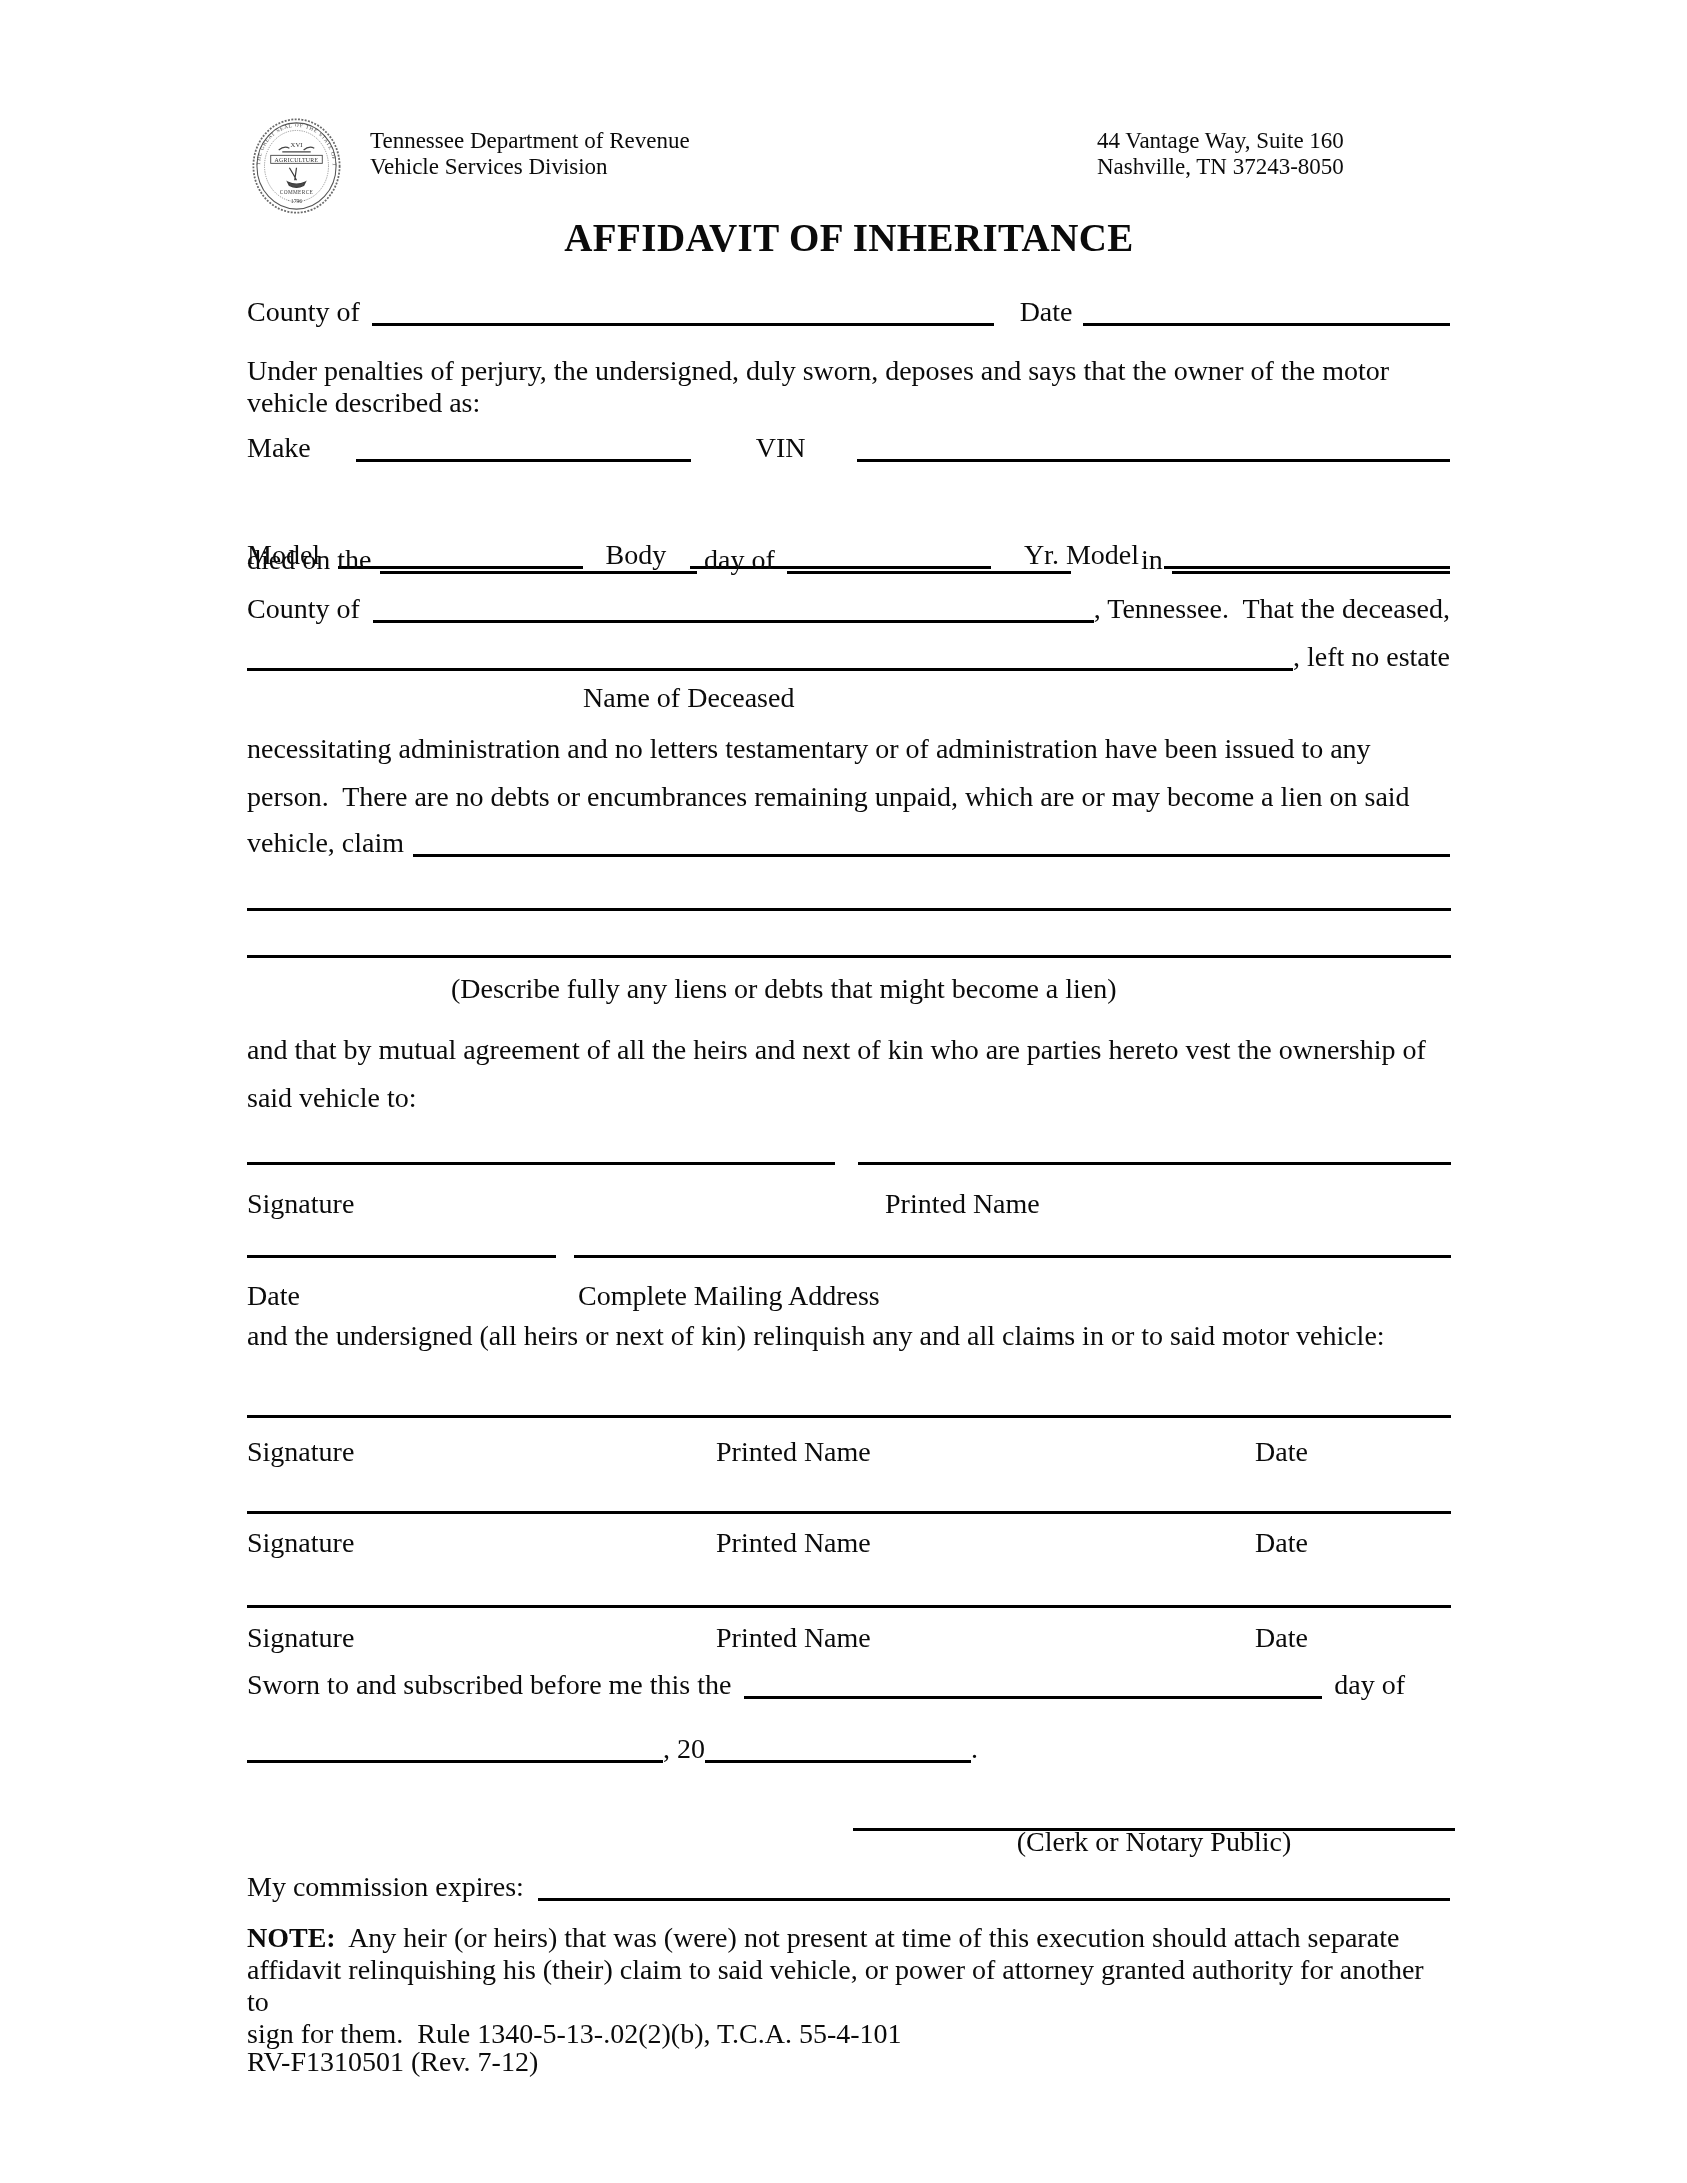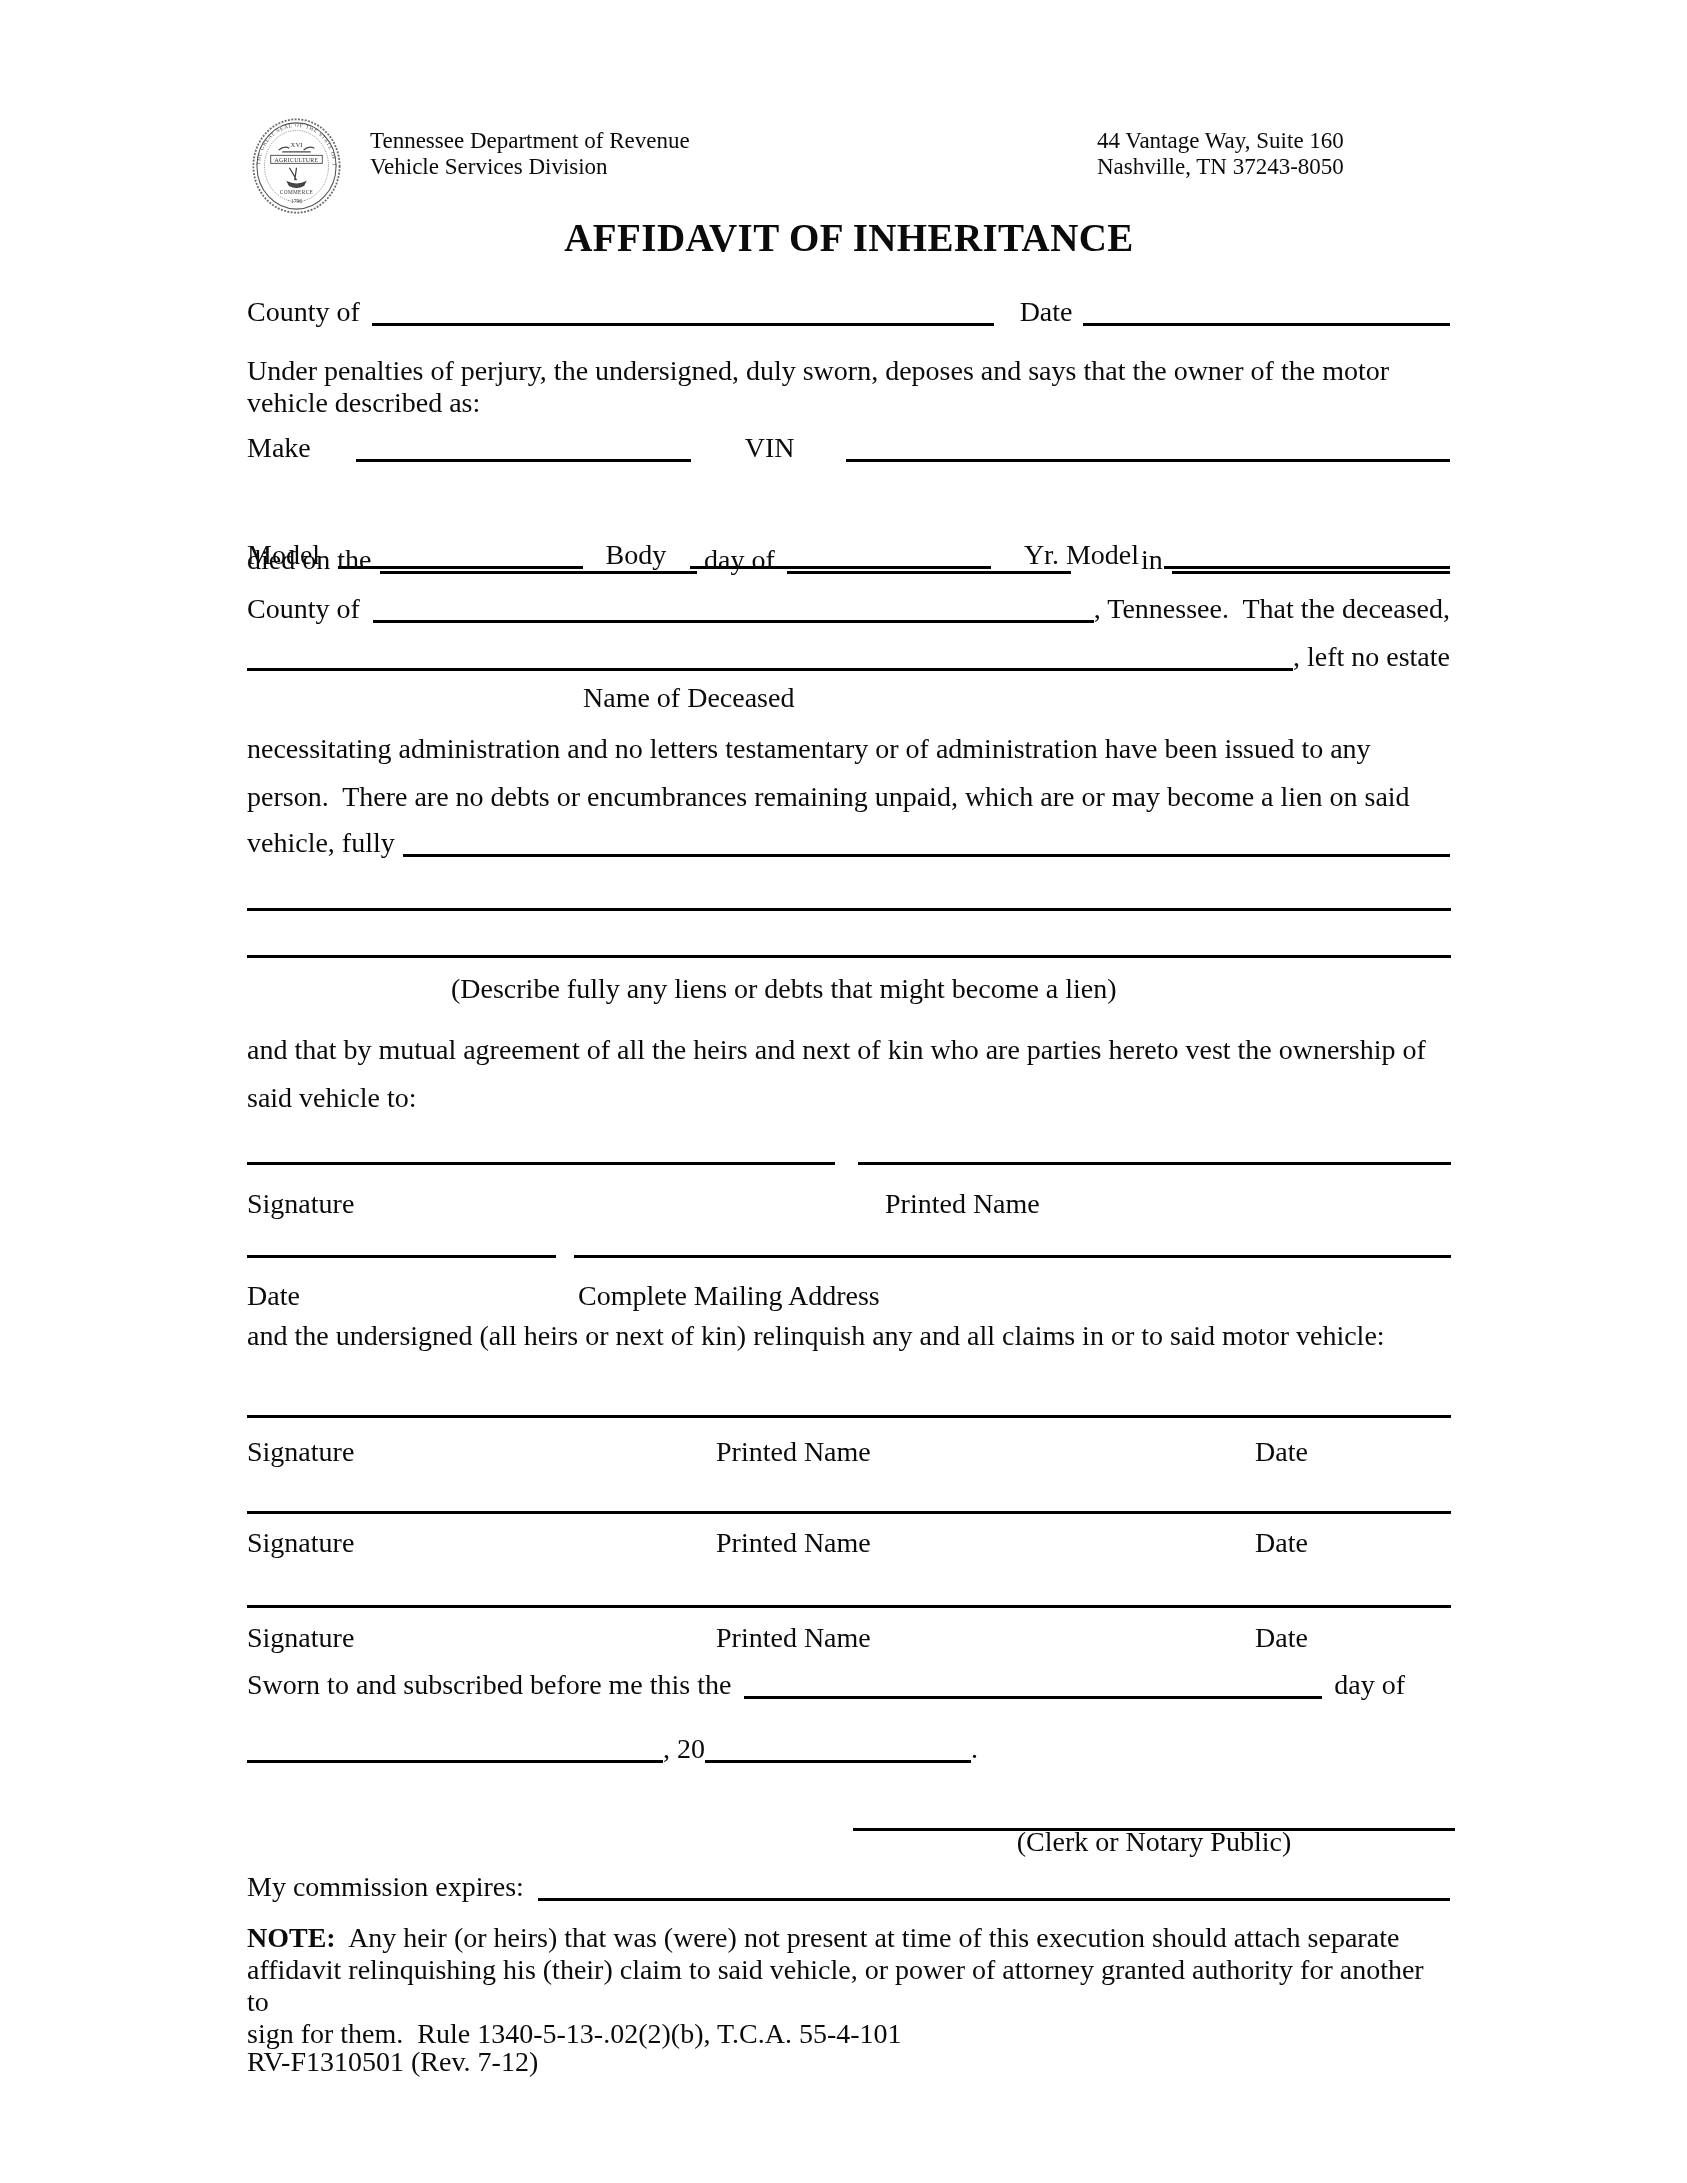--- a/index.html
+++ b/index.html
@@ -72,21 +72,21 @@
     <span style="margin-left:26px;">Date</span>
     <span class="blank" style="margin-left:10.5px; width:367px;"></span>
   </div>
 
   <div class="row para37" style="top:355px;">Under penalties of perjury, the undersigned, duly sworn, deposes and says that the owner of the motor
 vehicle described as:</div>
 
   <div class="row t flex" style="top:430px;gap:32px;">
     <span>Make</span>
     <span class="blank" style="margin-left:13px; width:335px;"></span>
-    <span style="margin-left:22px;text-align:right;">VIN</span>
+    <span style="margin-left:33px;text-align:right;">VIN</span>
     <span class="blank grow" style="margin-left:19px;"></span>
   </div>
 
   <div class="row t flex" style="top:497px;">
     <span>Model</span>
     <span class="blank" style="margin-left:17.5px; width:245px;"></span>
     <span style="margin-left:23px;margin-top:40px;">Body</span>
     <span class="blank" style="margin-left:23.6px; width:301px;"></span>
     <span style="margin-left:33px;">Yr. Model</span>
     <span class="blank grow" style="margin-left:25px;"></span>
@@ -111,21 +111,21 @@
     <span class="blank grow"></span>
     <span class="pw">, left no estate</span>
   </div>
 
   <div class="cap" style="left:583px; top:680px;">Name of Deceased</div>
 
   <div class="row para55" style="top:725px;">necessitating administration and no letters testamentary or of administration have been issued to any
 person.  There are no debts or encumbrances remaining unpaid, which are or may become a lien on said</div>
 
   <div class="row t flex" style="top:825px;">
-    <span>vehicle, fully</span>
+    <span>vehicle, claim</span>
     <span class="blank grow" style="margin-left:8.7px;"></span>
   </div>
 
   <div class="hr" style="left:247px; top:908px; width:1204px;"></div>
   <div class="hr" style="left:247px; top:955px; width:1204px;"></div>
 
   <div class="cap" style="left:451px; top:971px;">(Describe fully any liens or debts that might become a lien)</div>
 
   <div class="row para55" style="top:1026px;">and that by mutual agreement of all the heirs and next of kin who are parties hereto vest the ownership of
 said vehicle to:</div>

